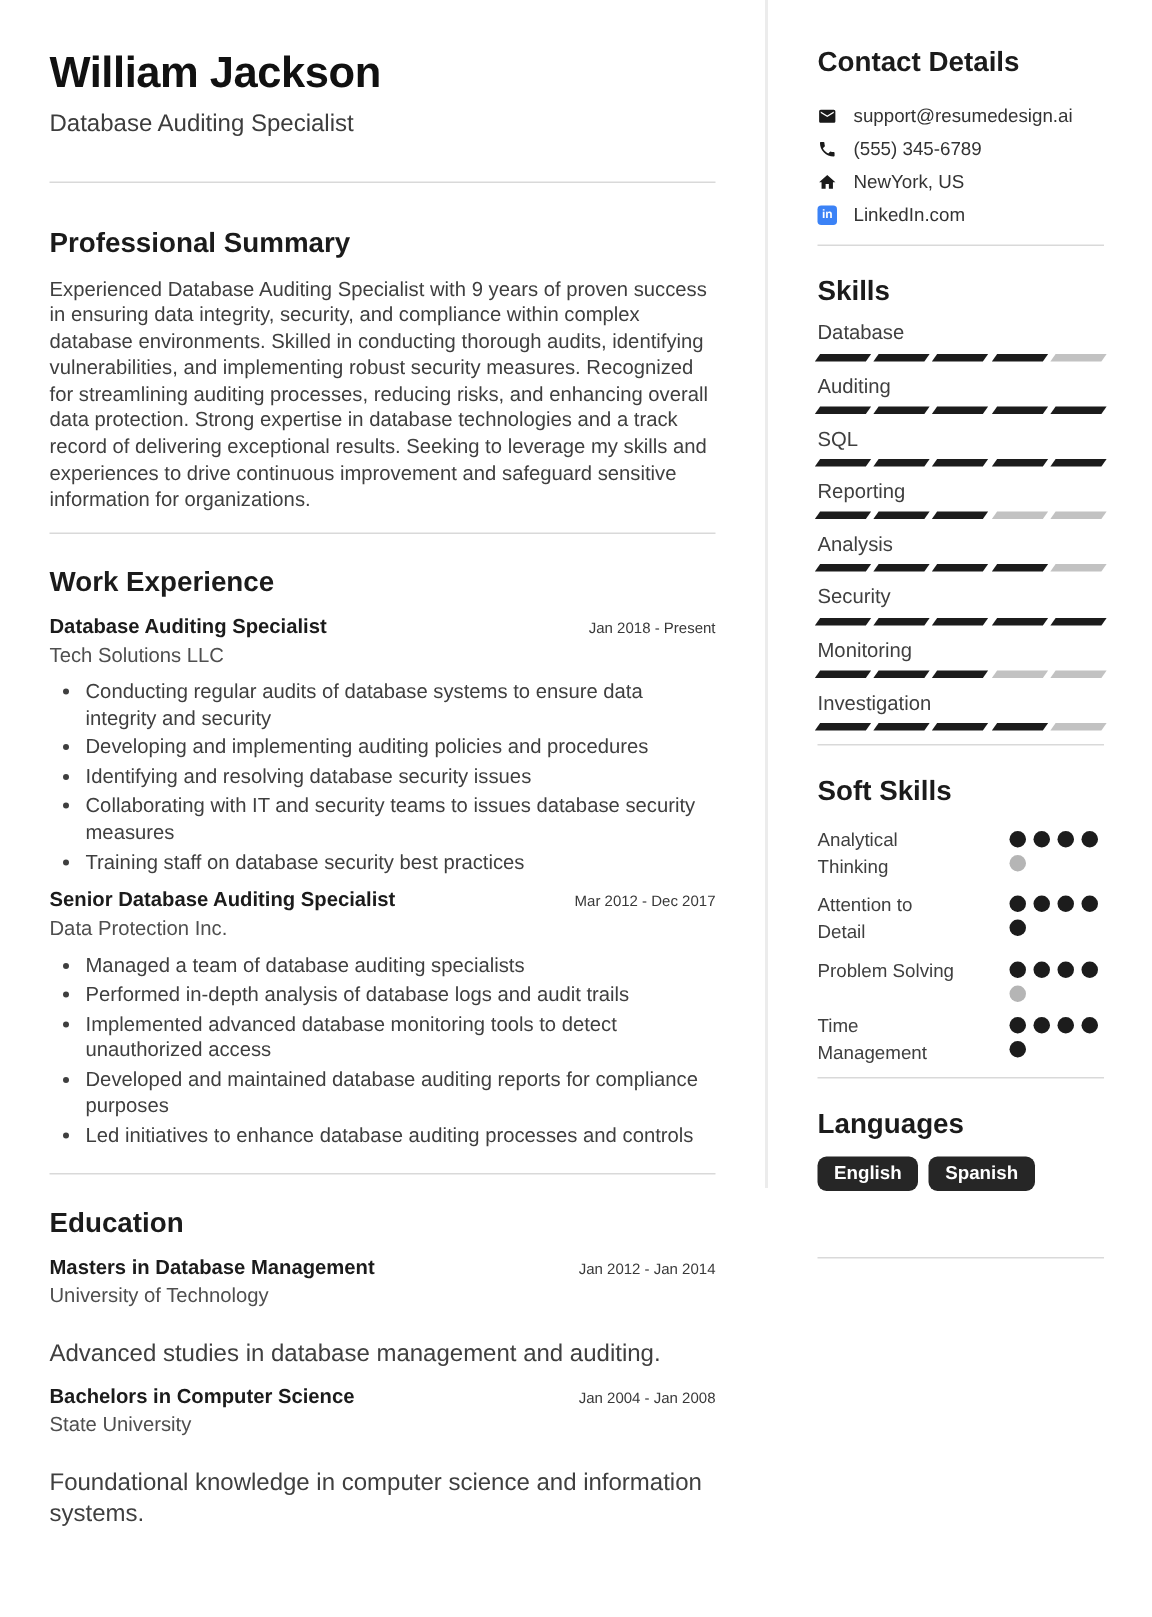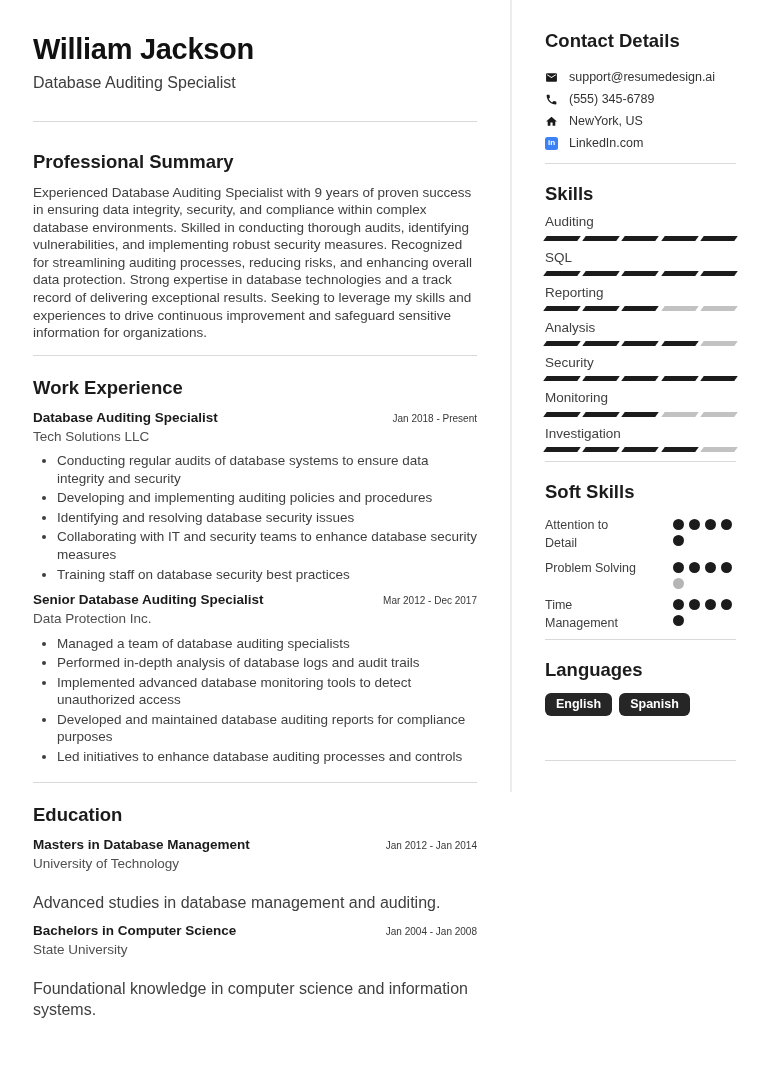--- a/index.html
+++ b/index.html
@@ -101,21 +101,21 @@
         <div class="job">
           <div class="rowhead">
             <span class="jtitle">Database Auditing Specialist</span>
             <span class="jdate">Jan 2018 - Present</span>
           </div>
           <div class="jcompany">Tech Solutions LLC</div>
           <ul>
             <li>Conducting regular audits of database systems to ensure data integrity and security</li>
             <li>Developing and implementing auditing policies and procedures</li>
             <li>Identifying and resolving database security issues</li>
-            <li>Collaborating with IT and security teams to enhance database security measures</li>
+            <li>Collaborating with IT and security teams to issues database security measures</li>
             <li>Training staff on database security best practices</li>
           </ul>
         </div>
         <div class="job">
           <div class="rowhead">
             <span class="jtitle">Senior Database Auditing Specialist</span>
             <span class="jdate">Mar 2012 - Dec 2017</span>
           </div>
           <div class="jcompany">Data Protection Inc.</div>
           <ul>
@@ -186,20 +186,30 @@
           </span>
           <span class="ctext">LinkedIn.com</span>
         </div>
       </div>
 
     <hr class="div s1">
 
     <h2 class="sh-skills">Skills</h2>
     <div id="skills" class="skills">
         <div class="skill">
+          <div class="slabel">Database</div>
+          <div class="bar">
+            <span class="seg f"></span>
+            <span class="seg f"></span>
+            <span class="seg f"></span>
+            <span class="seg f"></span>
+            <span class="seg e"></span>
+          </div>
+        </div>
+        <div class="skill">
           <div class="slabel">Auditing</div>
           <div class="bar">
             <span class="seg f"></span>
             <span class="seg f"></span>
             <span class="seg f"></span>
             <span class="seg f"></span>
             <span class="seg f"></span>
           </div>
         </div>
         <div class="skill">
@@ -261,20 +271,30 @@
             <span class="seg f"></span>
             <span class="seg e"></span>
           </div>
         </div>
       </div>
 
     <hr class="div s2">
 
     <h2 class="sh-soft">Soft Skills</h2>
     <div id="softskills" class="softs">
+        <div class="soft-row">
+          <div class="soft-label">Analytical Thinking</div>
+          <div class="dots">
+            <span class="dot f"></span>
+            <span class="dot f"></span>
+            <span class="dot f"></span>
+            <span class="dot f"></span>
+            <span class="dot e"></span>
+          </div>
+        </div>
         <div class="soft-row">
           <div class="soft-label">Attention to Detail</div>
           <div class="dots">
             <span class="dot f"></span>
             <span class="dot f"></span>
             <span class="dot f"></span>
             <span class="dot f"></span>
             <span class="dot f"></span>
           </div>
         </div>

